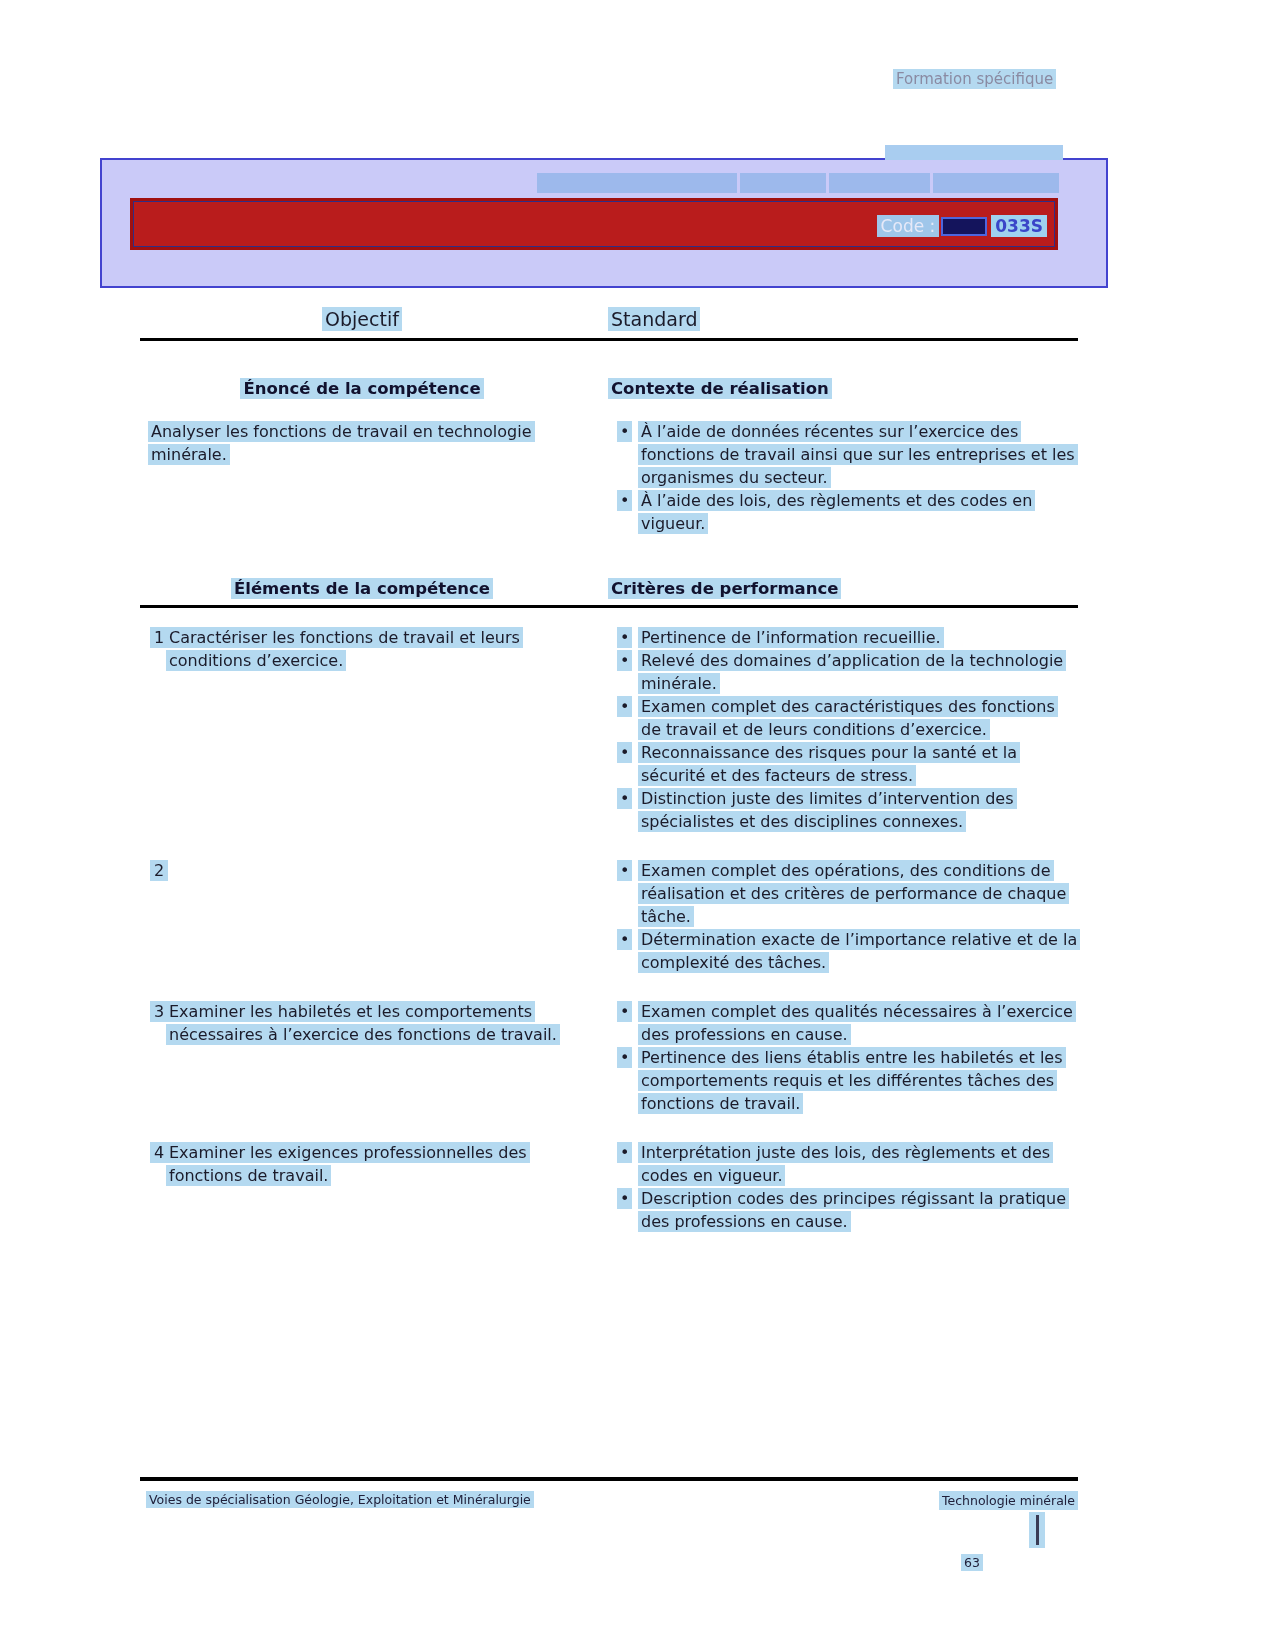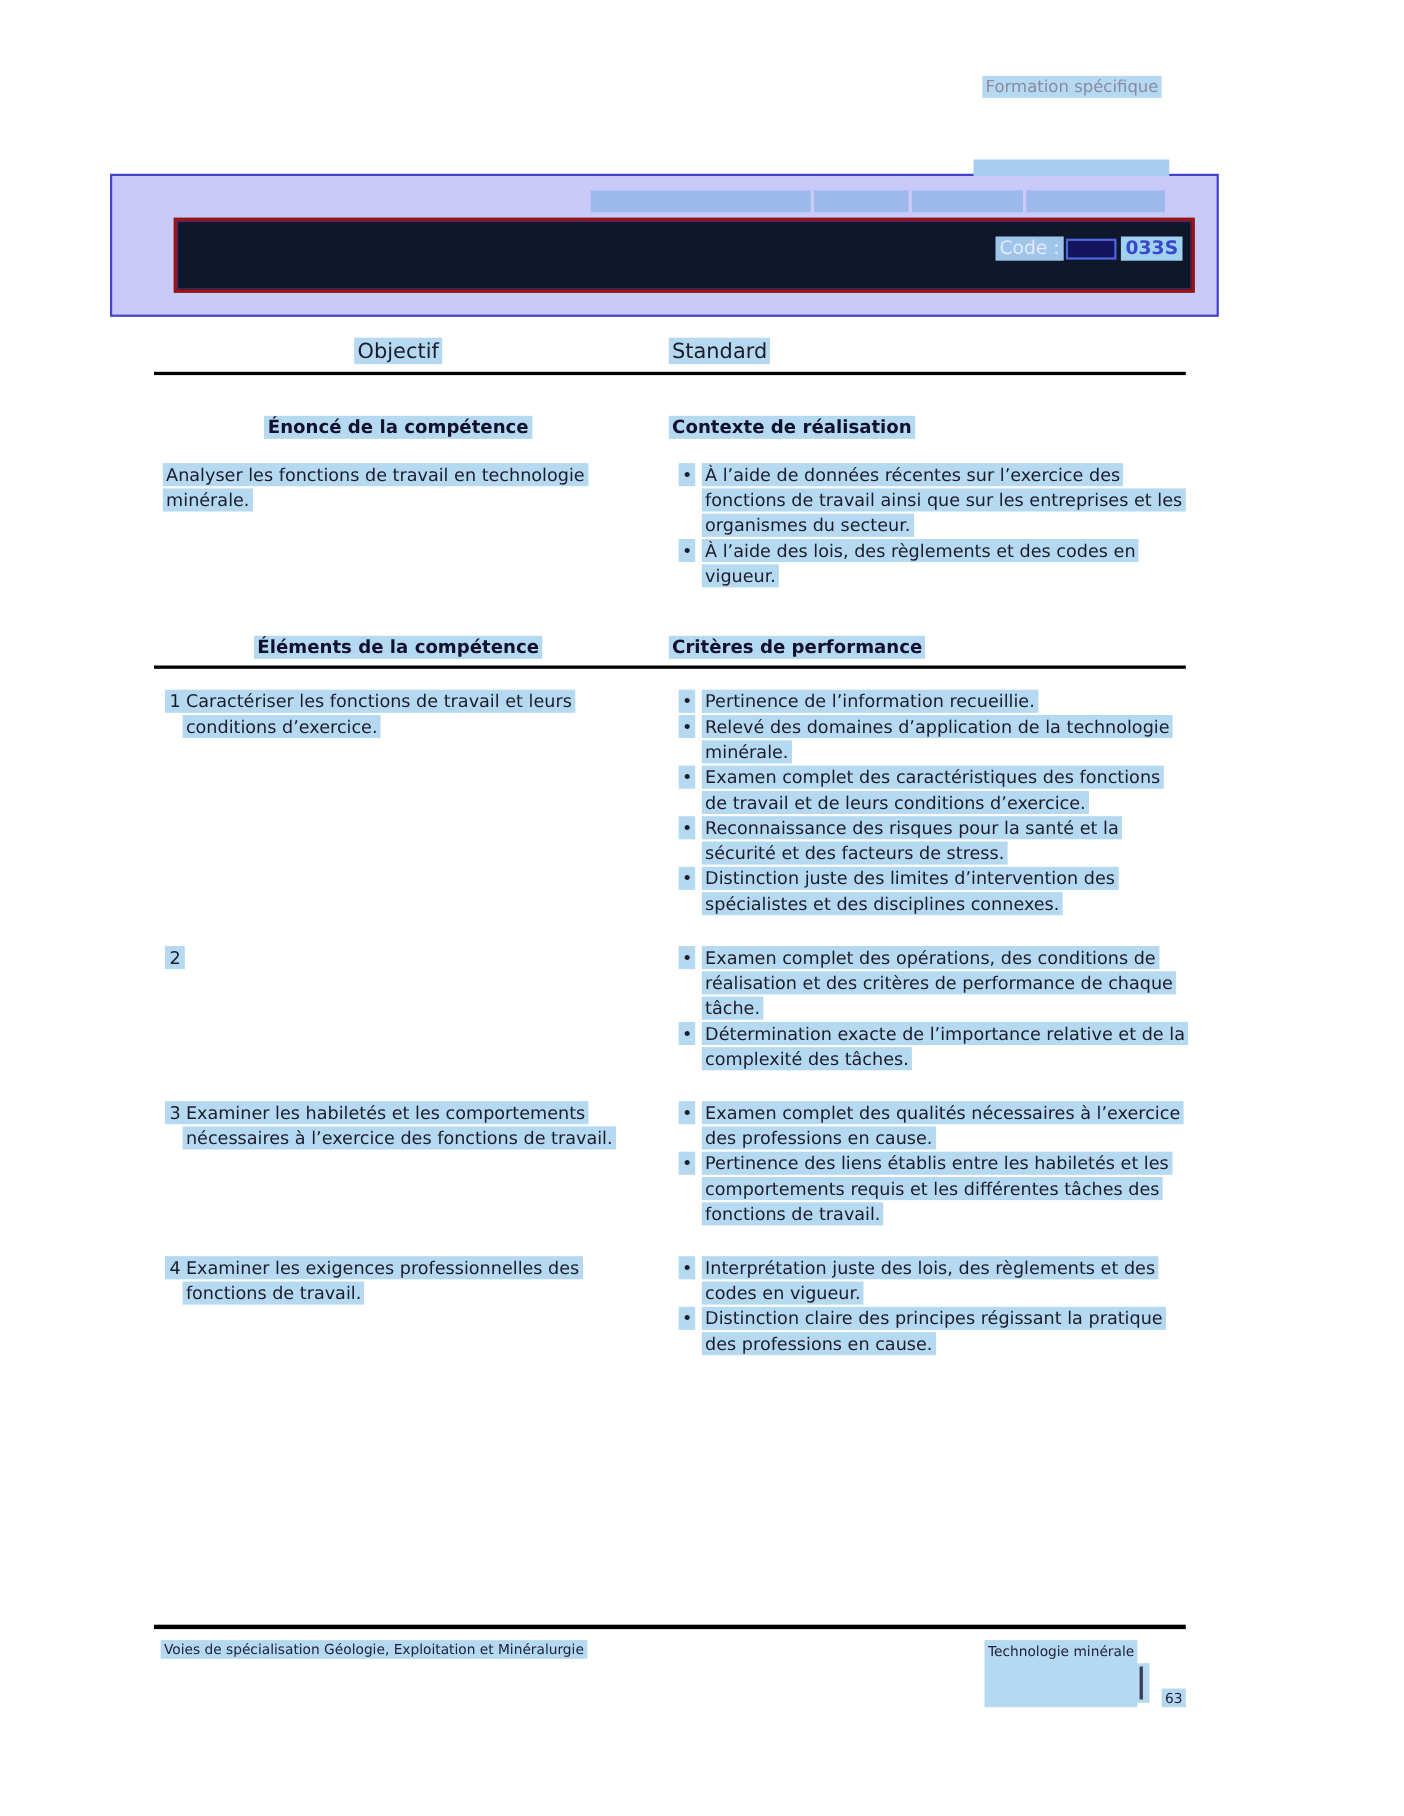--- a/index.html
+++ b/index.html
@@ -29,22 +29,22 @@
     position:absolute;left:885px;top:145px;width:178px;height:15px;
     background:#a9cdf0;z-index:2;
   }
   .title-blocks{
     position:absolute;left:435px;top:13px;display:flex;gap:3px;height:20px;
   }
   .title-blocks div{background:#9db9ec;height:20px;}
   .tb1{width:200px;} .tb2{width:86px;} .tb3{width:101px;} .tb4{width:126px;}
 
   .dark-bar{
-    position:absolute;left:56px;top:38px;width:928px;height:68px;
-    background:#0f172a;border:3px solid #a01010;box-sizing:border-box;
+    position:absolute;left:28px;top:38px;width:928px;height:52px;
+    background:#b91c1c;border:3px solid #a01010;box-sizing:border-box;
     box-shadow:inset 0 0 0 1px #2e2e86;
   }
   .code-area{
     position:absolute;right:8px;top:14px;display:flex;align-items:center;
     font-size:17px;
   }
   .code-label{background:#9fc6ea;color:#e6e9f8;padding:1px 4px;}
   .code-box{
     display:inline-block;width:46px;height:19px;margin:0 4px 0 2px;
     border:2px solid #4e66de;box-sizing:border-box;background:#14145c;
@@ -76,21 +76,21 @@
   .crit-text{flex:1;}
 
   
   .footer-rule{position:absolute;left:140px;top:1477px;width:938px;height:4px;background:#000;}
   .footer-row{
     position:absolute;left:140px;top:1491px;width:938px;
     display:flex;justify-content:space-between;align-items:flex-start;
     font-size:12.5px;line-height:17px;color:#20203a;
   }
   .footer-left{padding-left:6px;}
-  .footer-right{display:flex;}
+  .footer-right{display:flex;flex-direction:column;}
   .pagenum{margin-left:22px;margin-top:44px;}
   .footer-row .hl{padding:1px 3px;}
 
   .cursor-mark{
     position:absolute;left:1029px;top:1512px;width:16px;height:36px;
     background:#b4d9f0;display:flex;justify-content:center;align-items:center;
   }
   .cursor-mark .bar{width:3px;height:30px;background:#3b3b55;}
 </style>
 </head>
@@ -222,21 +222,21 @@
         <span class="item-num"><span class="hl">4</span></span>
         <span><span class="hl">Examiner les exigences professionnelles des fonctions de travail.</span></span>
       </div>
       <div>
         <div class="crit">
           <span class="bullet"><span class="hl">•</span></span>
           <span class="crit-text"><span class="hl">Interprétation juste des lois, des règlements et des codes en vigueur.</span></span>
         </div>
         <div class="crit">
           <span class="bullet"><span class="hl">•</span></span>
-          <span class="crit-text"><span class="hl">Distinction claire des principes régissant la pratique des professions en cause.</span></span>
+          <span class="crit-text"><span class="hl">Description codes des principes régissant la pratique des professions en cause.</span></span>
         </div>
       </div>
     </div>
 
   </div>
 
   <div class="footer-rule"></div>
   <div class="footer-row">
     <div class="footer-left">
       <span class="hl">Voies de spécialisation Géologie, Exploitation et Minéralurgie</span>

